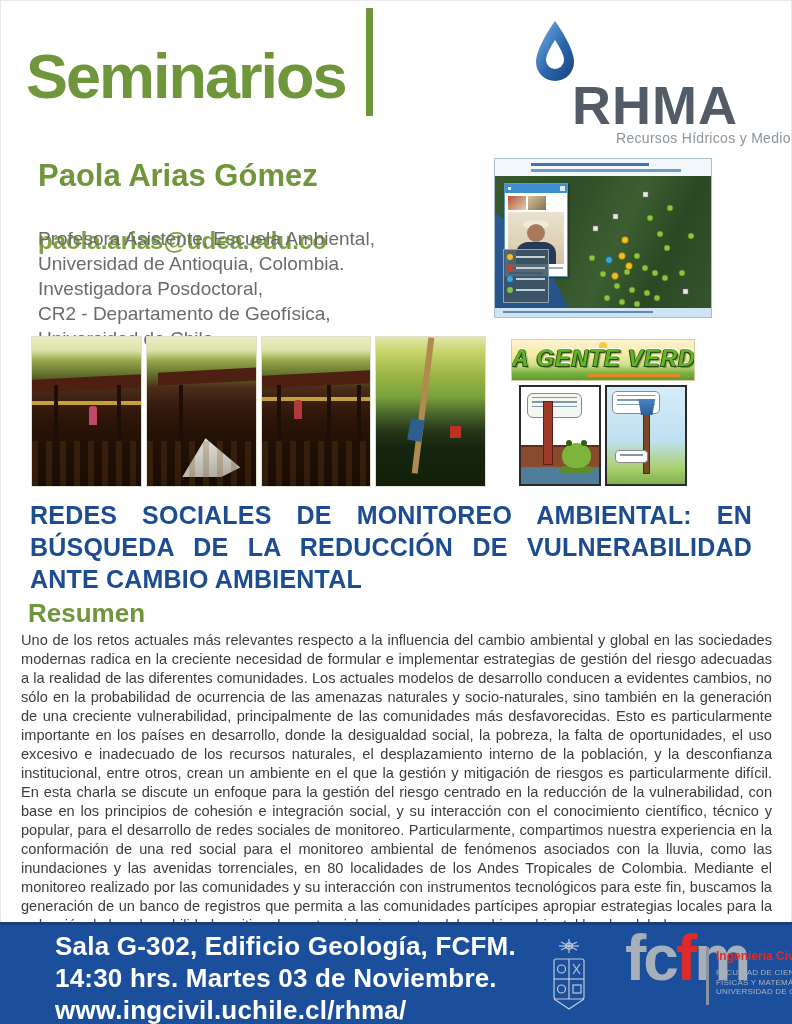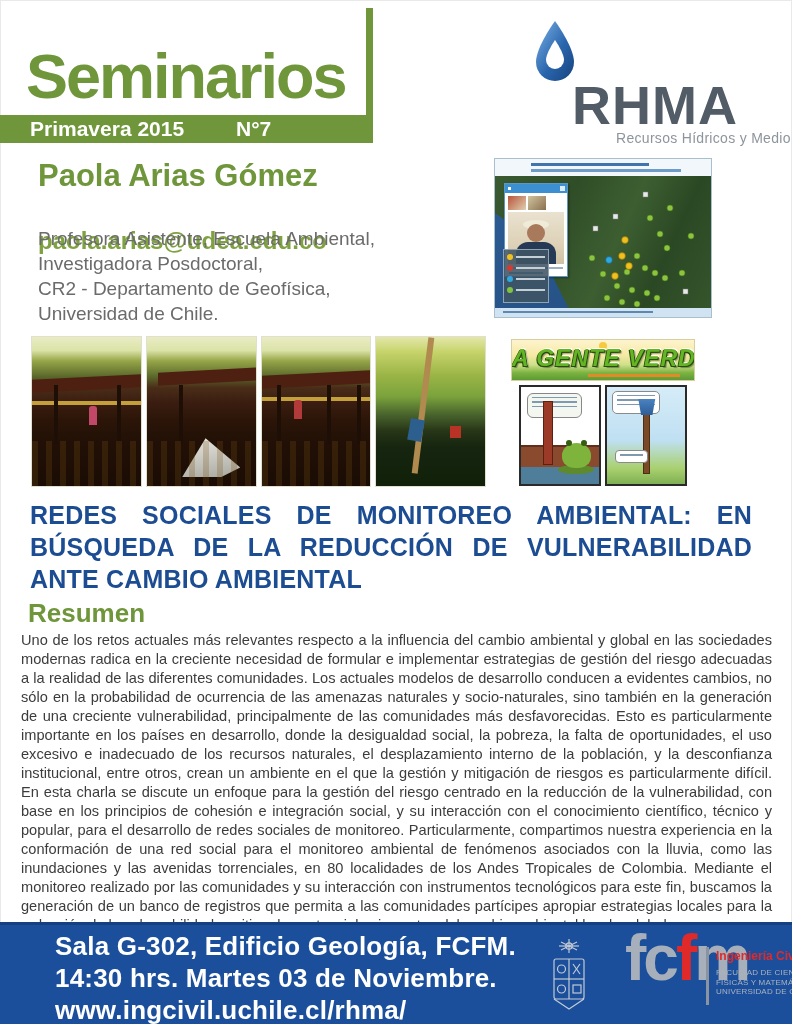--- a/index.html
+++ b/index.html
@@ -229,24 +229,20 @@
   .fcfm-program { font-size:12px; font-weight:bold; color:#e02a2a; white-space:nowrap; }
   .fcfm-fac { margin-top:5px; font-size:8px; line-height:9.5px; color:#aab3bd; letter-spacing:0.2px; white-space:nowrap; }
 </style>
 </head>
 <body>
 
 <div class="page">
 
   <div class="seminarios">Seminarios</div>
   <div class="green-vline"></div>
-  <div class="green-bar">
-    <span>Primavera 2015</span>
-    <span class="num">N°7</span>
-  </div>
 
   <div class="rhma">
     <svg class="rhma-drop" width="42" height="62" viewBox="0 0 42 62">
       <defs>
         <linearGradient id="dropg" x1="0" y1="0" x2="1" y2="1">
           <stop offset="0" stop-color="#7db4e8"></stop>
           <stop offset="0.55" stop-color="#2a66ad"></stop>
           <stop offset="1" stop-color="#16427e"></stop>
         </linearGradient>
       </defs>
@@ -254,20 +250,21 @@
       <path d="M21 20 C21 20 12 33 12 40 A9 9 0 0 0 30 40 C30 33 21 20 21 20 Z" fill="#ffffff"></path>
     </svg>
     <div class="rhma-acronym">RHMA</div>
     <div class="rhma-tagline">Recursos Hídricos y Medio Ambiente</div>
   </div>
 
   <div class="speaker-name">Paola Arias Gómez</div>
   <div class="speaker-email">paola.arias@udea.edu.co</div>
   <div class="speaker-affil">
     <div>Profesora Asistente, Escuela Ambiental,</div>
+    <div>Universidad de Antioquia, Colombia.</div>
     <div>Investigadora Posdoctoral,</div>
     <div>CR2 - Departamento de Geofísica,</div>
     <div>Universidad de Chile.</div>
   </div>
 
   <div class="map-shot">
     <div class="map-toolbar">
         <i class="tl1"></i>
         <i class="tl2"></i>
       </div>

